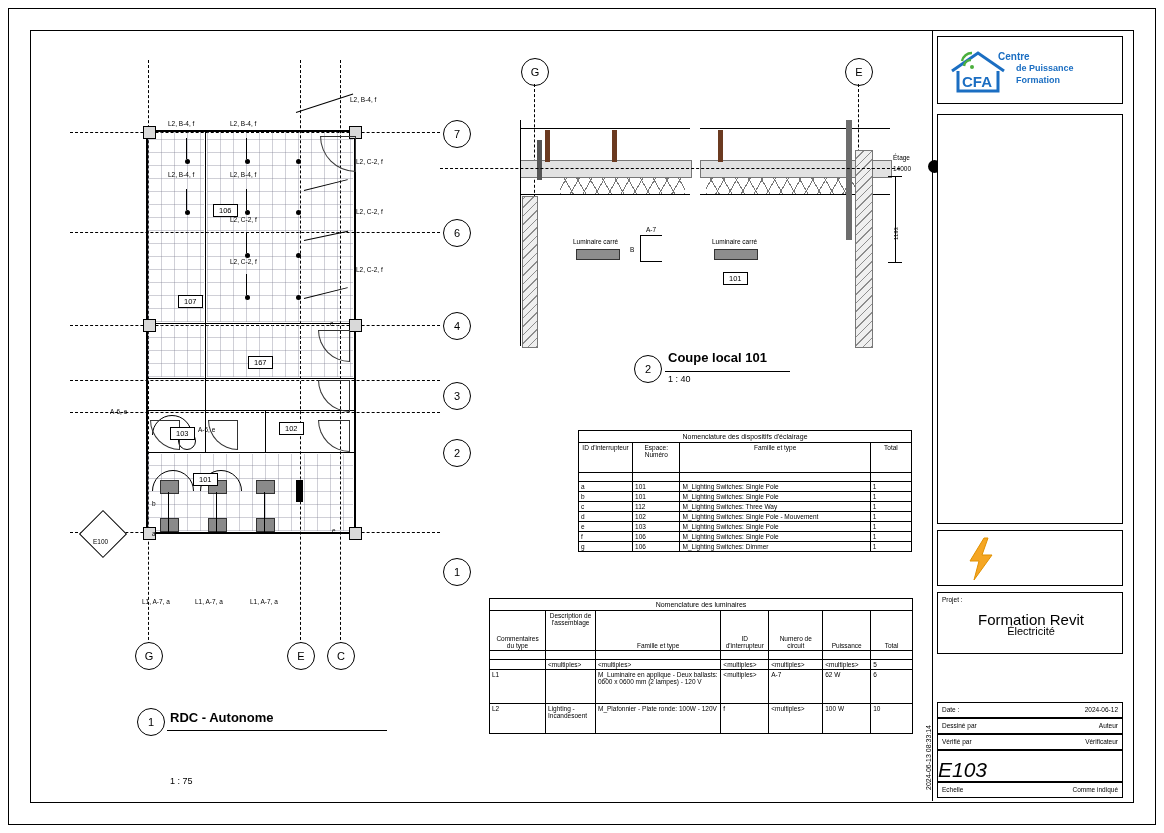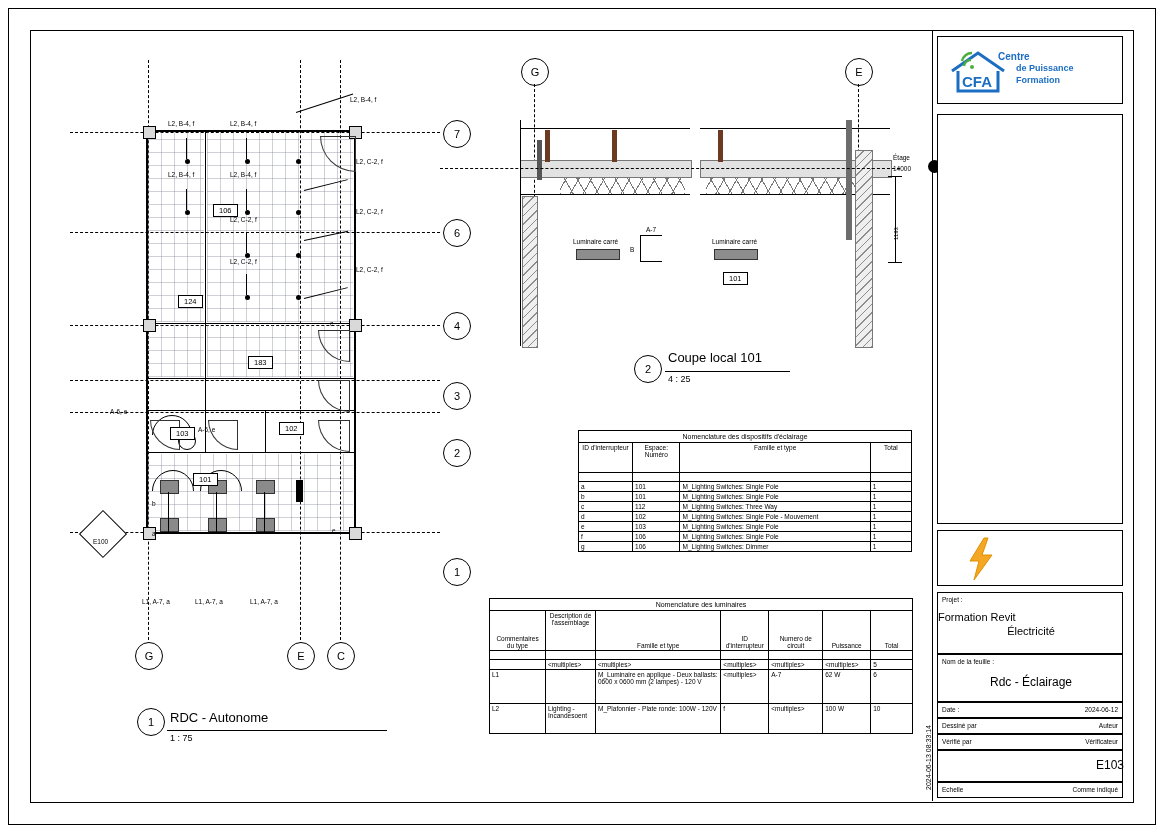--- a/index.html
+++ b/index.html
@@ -40,21 +40,21 @@
   table{border-collapse:collapse;font-size:6.5px;background:#fff;}
   td,th{border:1px solid #000;padding:1px 2px;font-weight:normal;vertical-align:top;}
   .tbl-title{text-align:center;font-size:7px;padding:2px;}
   .tw{position:absolute;}
   .tb-cell{position:absolute;box-sizing:border-box;border:1px solid #000;background:#fff;}
   .tb-lab{font-size:6.5px;}
   .tb-val{font-size:6.5px;text-align:right;}
 
   .vtext{position:absolute;font-size:6px;transform:rotate(-90deg);transform-origin:left top;white-space:nowrap;}
 
-  .scale-title{position:absolute;font-size:13px;}
+  .scale-title{position:absolute;font-size:13px;font-weight:bold;}
   .scale-sub{position:absolute;font-size:9px;}
   .uline{position:absolute;border-bottom:1px solid #000;}
 </style>
 </head>
 <body>
 
 <div id="sheet">
   <div class="border-outer"></div>
   <div class="border-inner"></div>
 
@@ -139,22 +139,22 @@
     <div style="position:absolute;left:118px;top:392px;width:16px;height:16px;border:1px solid #000;border-radius:50%;"></div>
 
     <div style="position:absolute;left:260px;top:96px;width:34px;height:34px;border:1px solid #333;border-radius:0 0 0 100%;"></div>
     <div style="position:absolute;left:258px;top:290px;width:30px;height:30px;border:1px solid #333;border-radius:0 0 0 100%;"></div>
     <div style="position:absolute;left:258px;top:340px;width:30px;height:30px;border:1px solid #333;border-radius:0 0 0 100%;"></div>
     <div style="position:absolute;left:258px;top:380px;width:30px;height:30px;border:1px solid #333;border-radius:0 0 0 100%;"></div>
     <div style="position:absolute;left:148px;top:380px;width:28px;height:28px;border:1px solid #333;border-radius:0 0 0 100%;"></div>
     <div style="position:absolute;left:90px;top:380px;width:28px;height:28px;border:1px solid #333;border-radius:0 0 0 100%;"></div>
 
     <div class="boxnum" style="left:153px;top:164px;">106</div>
-    <div class="boxnum" style="left:118px;top:255px;">124</div>
-    <div class="boxnum" style="left:188px;top:316px;">183</div>
+    <div class="boxnum" style="left:118px;top:255px;">107</div>
+    <div class="boxnum" style="left:188px;top:316px;">167</div>
     <div class="boxnum" style="left:110px;top:387px;">103</div>
     <div class="boxnum" style="left:219px;top:382px;">102</div>
     <div class="boxnum" style="left:133px;top:433px;">101</div>
 
     <div class="lbl" style="left:108px;top:80px;">L2, B-4, f</div>
     <div class="lbl" style="left:170px;top:80px;">L2, B-4, f</div>
     <div class="lbl" style="left:108px;top:131px;">L2, B-4, f</div>
     <div class="lbl" style="left:170px;top:131px;">L2, B-4, f</div>
     <div class="lbl" style="left:290px;top:56px;">L2, B-4, f</div>
     <div class="lbl" style="left:296px;top:118px;">L2, C-2, f</div>
@@ -184,21 +184,21 @@
   <div class="bubble" style="left:443px;top:382px;">3</div>
   <div class="bubble" style="left:443px;top:439px;">2</div>
   <div class="bubble" style="left:443px;top:558px;">1</div>
   <div class="bubble" style="left:135px;top:642px;">G</div>
   <div class="bubble" style="left:287px;top:642px;">E</div>
   <div class="bubble" style="left:327px;top:642px;">C</div>
 
   <div class="bubble" style="left:137px;top:708px;">1</div>
   <div class="scale-title" style="left:170px;top:710px;">RDC - Autonome</div>
   <div class="uline" style="left:167px;top:730px;width:220px;"></div>
-  <div class="scale-sub" style="left:170px;top:733px;">1 : 75</div>
+  <div class="scale-sub" style="left:170px;top:776px;">1 : 75</div>
 
   <div id="section">
     <div class="bubble" style="left:521px;top:58px;">G</div>
     <div class="bubble" style="left:845px;top:58px;">E</div>
     <div class="dashv" style="left:534px;top:84px;height:260px;"></div>
     <div class="dashv" style="left:858px;top:84px;height:260px;"></div>
 
     <div class="slab hatch-conc" style="left:520px;top:160px;width:170px;height:16px;"></div>
     <div class="steel" style="left:545px;top:130px;width:5px;height:32px;"></div>
     <div class="steel" style="left:612px;top:130px;width:5px;height:32px;"></div>
@@ -241,21 +241,21 @@
     <div style="position:absolute;left:928px;top:160px;width:13px;height:13px;border-radius:50%;background:#000;"></div>
     <div class="solid" style="left:895px;top:176px;width:1px;height:86px;"></div>
     <div class="solid" style="left:888px;top:176px;width:14px;height:1px;"></div>
     <div class="solid" style="left:888px;top:262px;width:14px;height:1px;"></div>
     <div class="vtext" style="left:893px;top:240px;">1193</div>
   </div>
 
   <div class="bubble" style="left:634px;top:355px;">2</div>
   <div class="scale-title" style="left:668px;top:350px;">Coupe local 101</div>
   <div class="uline" style="left:665px;top:371px;width:125px;"></div>
-  <div class="scale-sub" style="left:668px;top:374px;">4 : 25</div>
+  <div class="scale-sub" style="left:668px;top:374px;">1 : 40</div>
 
   <div class="tw" style="left:578px;top:430px;">
     <table style="width:334px;">
       <tbody>
           <tr>
             <td class="tbl-title" colspan="4">Nomenclature des dispositifs d'éclairage</td>
           </tr>
       <tr style="height:30px;">
         <td style="width:50px;text-align:center;">ID d'interrupteur</td>
         <td style="width:44px;text-align:center;">Espace: Numéro</td>
@@ -388,46 +388,42 @@
   <div class="tb-cell" style="left:937px;top:114px;width:186px;height:410px;"></div>
 
   <div class="tb-cell" style="left:937px;top:530px;width:186px;height:56px;">
     <svg width="30" height="44" viewBox="0 0 30 44" style="position:absolute;left:28px;top:6px;">
       <polygon points="18,1 4,24 13,24 8,43 26,18 16,18 22,1" fill="#f5a623" stroke="#e09000" stroke-width="1"></polygon>
     </svg>
   </div>
 
   <div class="tb-cell" style="left:937px;top:592px;width:186px;height:62px;">
     <div class="tb-lab" style="position:absolute;left:4px;top:3px;">Projet :</div>
-    <div style="position:absolute;left:0;top:18px;width:186px;font-size:11px;">Formation Revit</div>
+    <div style="position:absolute;left:0;top:18px;width:186px;text-align:center;font-size:15px;">Formation Revit</div>
     <div style="position:absolute;left:0;top:32px;width:186px;text-align:center;font-size:11px;">Électricité</div>
   </div>
 
-  <div class="tb-cell" style="left:937px;top:654px;width:186px;height:48px;">
-    <div class="tb-lab" style="position:absolute;left:4px;top:3px;">Nom de la feuille :</div>
-    <div style="position:absolute;left:0;top:20px;width:186px;text-align:center;font-size:12px;">Rdc - Éclairage</div>
-  </div>
 
   <div class="tb-cell" style="left:937px;top:702px;width:186px;height:16px;">
     <div class="tb-lab" style="position:absolute;left:4px;top:3px;">Date :</div>
     <div class="tb-val" style="position:absolute;right:4px;top:3px;">2024-06-12</div>
   </div>
 
   <div class="tb-cell" style="left:937px;top:718px;width:186px;height:16px;">
     <div class="tb-lab" style="position:absolute;left:4px;top:3px;">Dessiné par</div>
     <div class="tb-val" style="position:absolute;right:4px;top:3px;">Auteur</div>
   </div>
 
   <div class="tb-cell" style="left:937px;top:734px;width:186px;height:16px;">
     <div class="tb-lab" style="position:absolute;left:4px;top:3px;">Vérifié par</div>
     <div class="tb-val" style="position:absolute;right:4px;top:3px;">Vérificateur</div>
   </div>
 
   <div class="tb-cell" style="left:937px;top:750px;width:186px;height:32px;">
-    <div style="position:absolute;left:0;top:7px;width:186px;text-align:right;font-size:12px;">E103</div>
+    <div style="position:absolute;left:0;top:7px;width:186px;text-align:left;font-size:21px;font-style:italic;">E103</div>
   </div>
 
   <div class="tb-cell" style="left:937px;top:782px;width:186px;height:16px;">
     <div class="tb-lab" style="position:absolute;left:4px;top:3px;">Echelle</div>
     <div class="tb-val" style="position:absolute;right:4px;top:3px;">Comme indiqué</div>
   </div>
 
   <div class="vtext" style="left:925px;top:790px;font-size:7px;">2024-06-13 08:33:14</div>
 </div>
 

